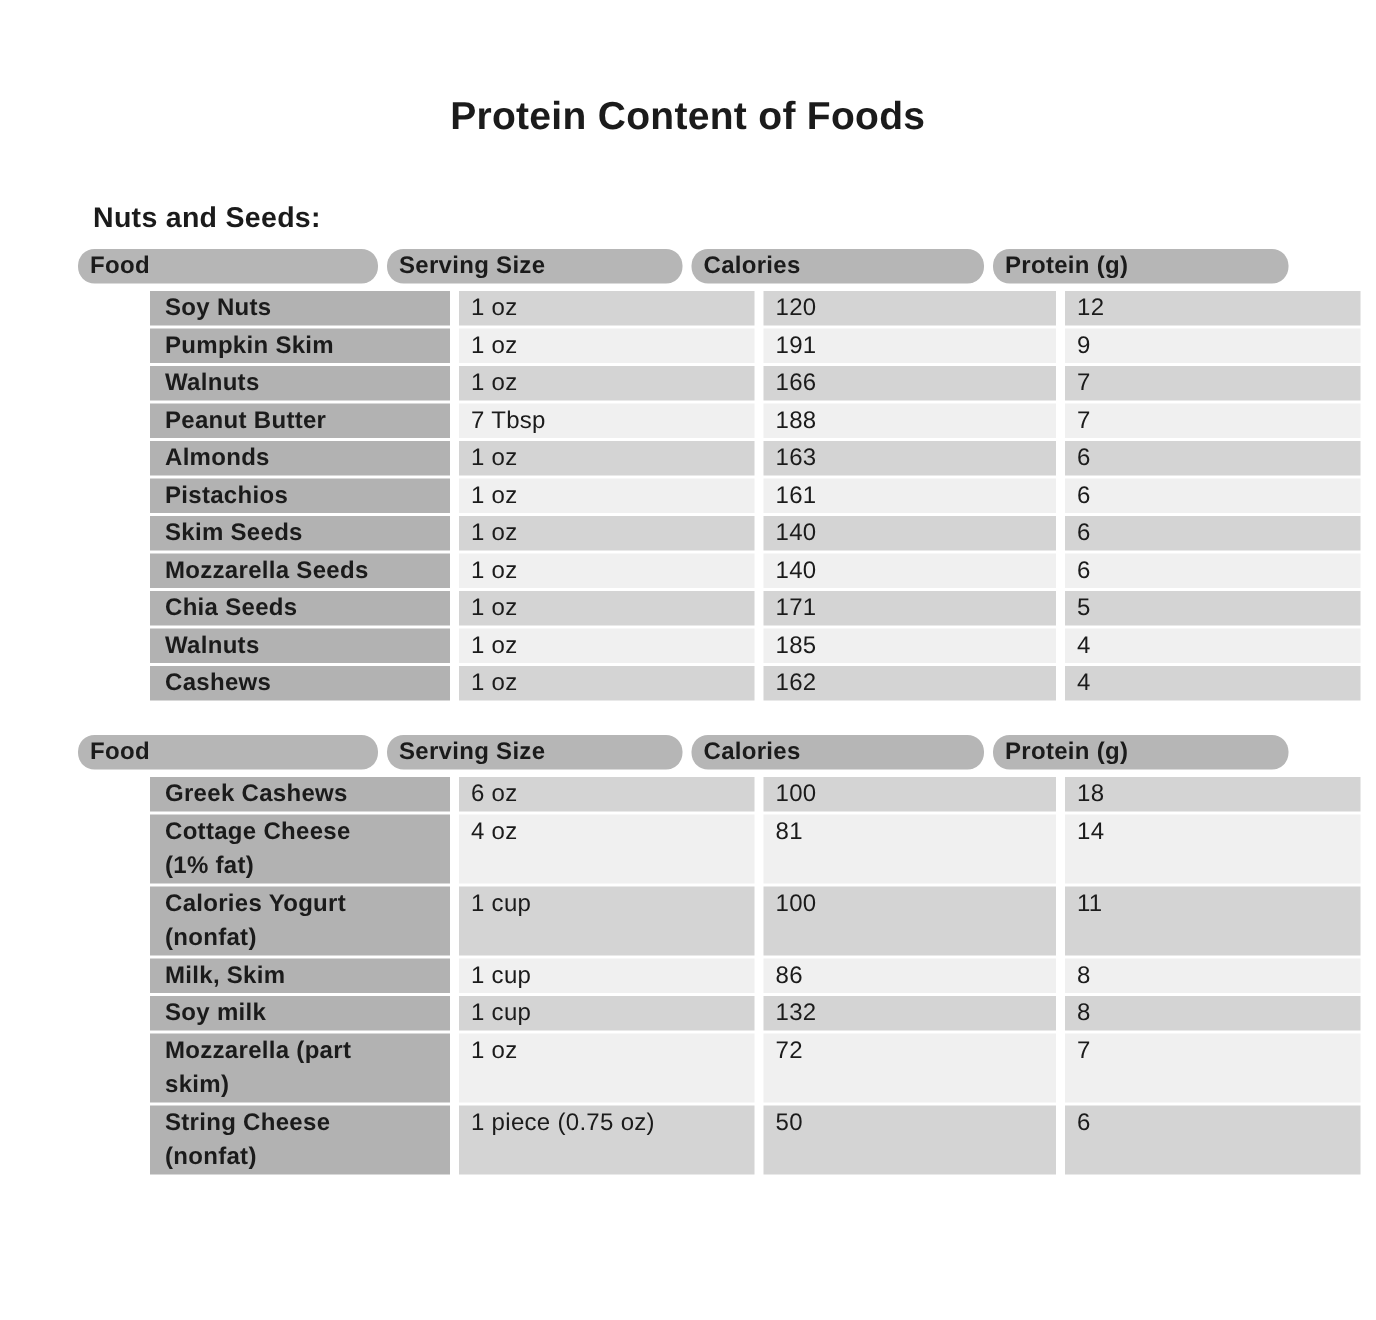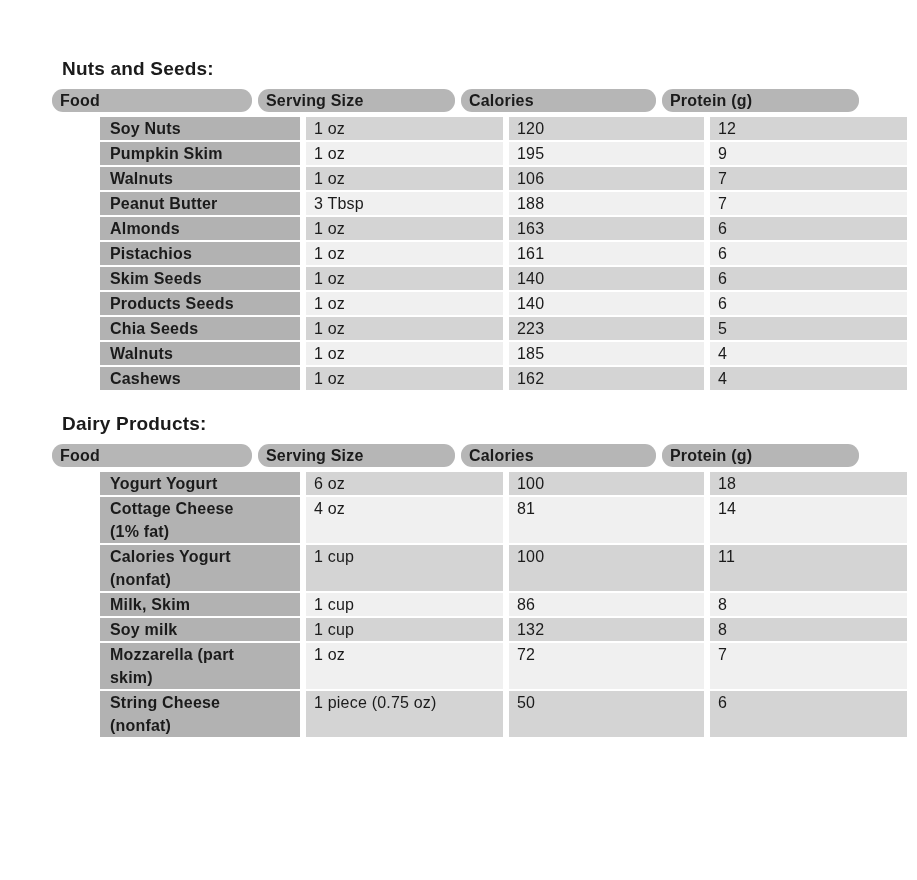--- a/index.html
+++ b/index.html
@@ -19,21 +19,21 @@
     text-align: center;
     font-size: 26px;
     line-height: 30px;
     font-weight: bold;
     letter-spacing: 0.2px;
   }
   .content {
     margin-left: 52px;
     width: 808px;
   }
-  .section-nuts { margin-top: 58px; }
+  .section-nuts { margin-top: 43px; }
   .section-dairy { margin-top: 23px; }
   .section-heading {
     font-size: 19px;
     line-height: 22px;
     font-weight: bold;
     margin: 0 0 9px 10px;
     letter-spacing: 0.2px;
   }
   .tgrid {
     display: grid;
@@ -60,53 +60,53 @@
     padding-left: 10px;
     white-space: pre-line;
   }
   .dcell.mid   { background: var(--c-row-mid, #d4d4d4); }
   .dcell.light { background: var(--c-row-light, #f0f0f0); }
 </style>
 </head>
 <body>
 
 <div class="page">
+  <h1 class="title">Protein Content of Foods</h1>
   <div class="content" id="tables-root">
       <div class="section section-nuts">
         <h2 class="section-heading">Nuts and Seeds:</h2>
         <div class="tgrid theader">
           <div class="cell hcell fhead">Food</div>
           <div class="cell hcell">Serving Size</div>
           <div class="cell hcell">Calories</div>
           <div class="cell hcell">Protein (g)</div>
         </div>
         <div class="tgrid tbody">
           <div class="trow"><div class="cell fcell">Soy Nuts</div><div class="cell dcell mid">1 oz</div><div class="cell dcell mid">120</div><div class="cell dcell mid">12</div></div>
-          <div class="trow"><div class="cell fcell">Pumpkin Skim</div><div class="cell dcell light">1 oz</div><div class="cell dcell light">195</div><div class="cell dcell light">9</div></div>
-          <div class="trow"><div class="cell fcell">Walnuts</div><div class="cell dcell mid">1 oz</div><div class="cell dcell mid">106</div><div class="cell dcell mid">7</div></div>
-          <div class="trow"><div class="cell fcell">Peanut Butter</div><div class="cell dcell light">3 Tbsp</div><div class="cell dcell light">188</div><div class="cell dcell light">7</div></div>
+          <div class="trow"><div class="cell fcell">Pumpkin Skim</div><div class="cell dcell light">1 oz</div><div class="cell dcell light">191</div><div class="cell dcell light">9</div></div>
+          <div class="trow"><div class="cell fcell">Walnuts</div><div class="cell dcell mid">1 oz</div><div class="cell dcell mid">166</div><div class="cell dcell mid">7</div></div>
+          <div class="trow"><div class="cell fcell">Peanut Butter</div><div class="cell dcell light">7 Tbsp</div><div class="cell dcell light">188</div><div class="cell dcell light">7</div></div>
           <div class="trow"><div class="cell fcell">Almonds</div><div class="cell dcell mid">1 oz</div><div class="cell dcell mid">163</div><div class="cell dcell mid">6</div></div>
           <div class="trow"><div class="cell fcell">Pistachios</div><div class="cell dcell light">1 oz</div><div class="cell dcell light">161</div><div class="cell dcell light">6</div></div>
           <div class="trow"><div class="cell fcell">Skim Seeds</div><div class="cell dcell mid">1 oz</div><div class="cell dcell mid">140</div><div class="cell dcell mid">6</div></div>
-          <div class="trow"><div class="cell fcell">Products Seeds</div><div class="cell dcell light">1 oz</div><div class="cell dcell light">140</div><div class="cell dcell light">6</div></div>
-          <div class="trow"><div class="cell fcell">Chia Seeds</div><div class="cell dcell mid">1 oz</div><div class="cell dcell mid">223</div><div class="cell dcell mid">5</div></div>
+          <div class="trow"><div class="cell fcell">Mozzarella Seeds</div><div class="cell dcell light">1 oz</div><div class="cell dcell light">140</div><div class="cell dcell light">6</div></div>
+          <div class="trow"><div class="cell fcell">Chia Seeds</div><div class="cell dcell mid">1 oz</div><div class="cell dcell mid">171</div><div class="cell dcell mid">5</div></div>
           <div class="trow"><div class="cell fcell">Walnuts</div><div class="cell dcell light">1 oz</div><div class="cell dcell light">185</div><div class="cell dcell light">4</div></div>
           <div class="trow"><div class="cell fcell">Cashews</div><div class="cell dcell mid">1 oz</div><div class="cell dcell mid">162</div><div class="cell dcell mid">4</div></div>
         </div>
       </div>
       <div class="section section-dairy">
-        <h2 class="section-heading">Dairy Products:</h2>
         <div class="tgrid theader">
           <div class="cell hcell fhead">Food</div>
           <div class="cell hcell">Serving Size</div>
           <div class="cell hcell">Calories</div>
           <div class="cell hcell">Protein (g)</div>
         </div>
         <div class="tgrid tbody">
-          <div class="trow"><div class="cell fcell">Yogurt Yogurt</div><div class="cell dcell mid">6 oz</div><div class="cell dcell mid">100</div><div class="cell dcell mid">18</div></div>
+          <div class="trow"><div class="cell fcell">Greek Cashews</div><div class="cell dcell mid">6 oz</div><div class="cell dcell mid">100</div><div class="cell dcell mid">18</div></div>
           <div class="trow"><div class="cell fcell">Cottage Cheese
 (1% fat)</div><div class="cell dcell light">4 oz</div><div class="cell dcell light">81</div><div class="cell dcell light">14</div></div>
           <div class="trow"><div class="cell fcell">Calories Yogurt
 (nonfat)</div><div class="cell dcell mid">1 cup</div><div class="cell dcell mid">100</div><div class="cell dcell mid">11</div></div>
           <div class="trow"><div class="cell fcell">Milk, Skim</div><div class="cell dcell light">1 cup</div><div class="cell dcell light">86</div><div class="cell dcell light">8</div></div>
           <div class="trow"><div class="cell fcell">Soy milk</div><div class="cell dcell mid">1 cup</div><div class="cell dcell mid">132</div><div class="cell dcell mid">8</div></div>
           <div class="trow"><div class="cell fcell">Mozzarella (part
 skim)</div><div class="cell dcell light">1 oz</div><div class="cell dcell light">72</div><div class="cell dcell light">7</div></div>
           <div class="trow"><div class="cell fcell">String Cheese
 (nonfat)</div><div class="cell dcell mid">1 piece (0.75 oz)</div><div class="cell dcell mid">50</div><div class="cell dcell mid">6</div></div>

